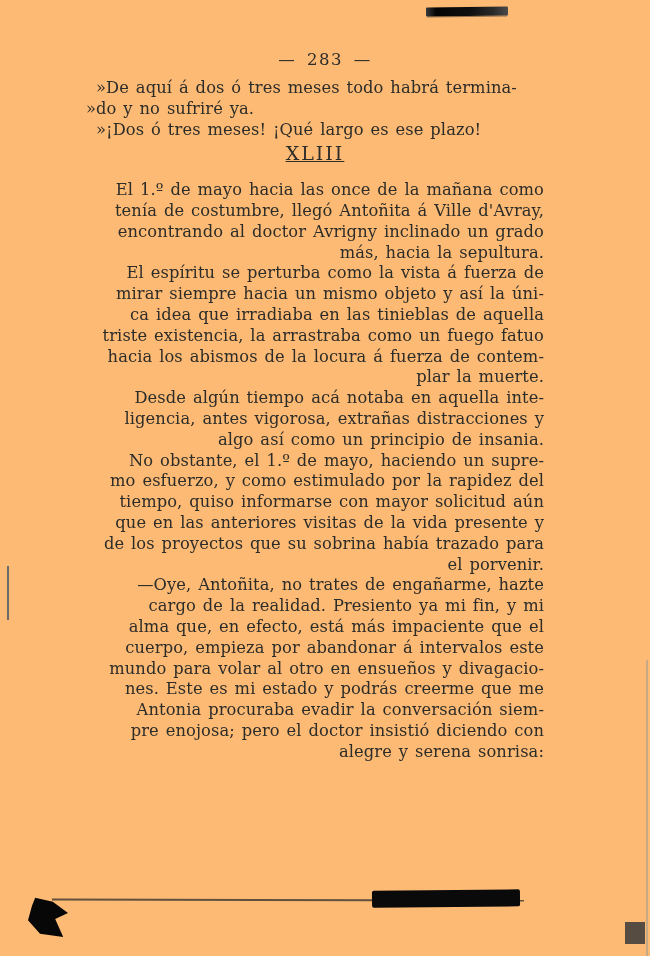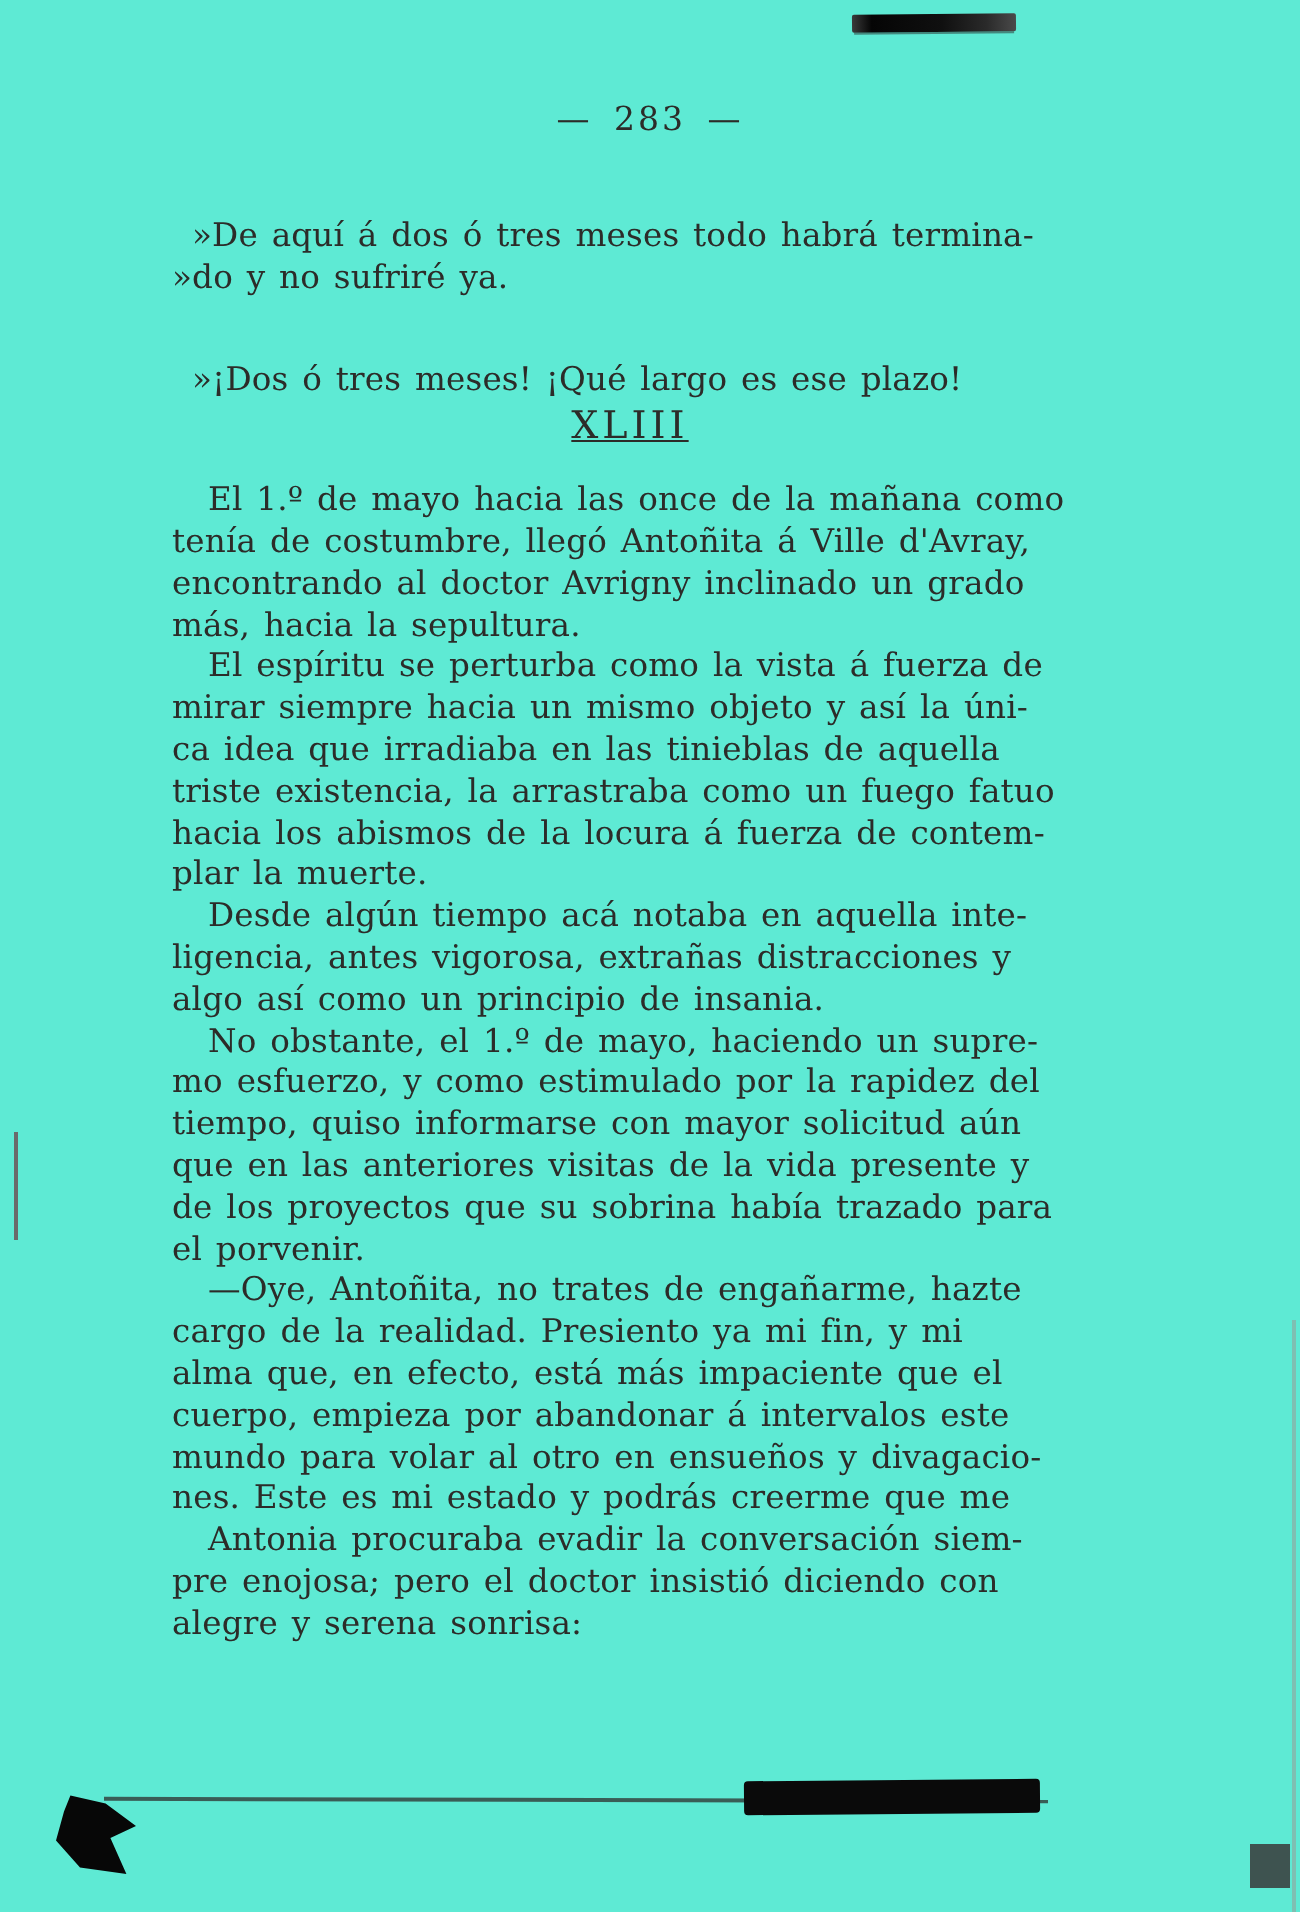--- a/index.html
+++ b/index.html
@@ -9,21 +9,21 @@
   body {
     width: 650px;
     height: 956px;
     background: #f4f4f2;
     font-family: "DejaVu Serif", "Liberation Serif", serif;
   }
   .page {
     position: relative;
     width: 650px;
     height: 956px;
-    background: #5eead4;
+    background: #fdba74;
     overflow: hidden;
     color: #2c2c29;
   }
   .page-number {
     position: absolute;
     top: 50px;
     left: 0;
     width: 100%;
     text-align: center;
     font-size: 16.5px;
@@ -37,22 +37,22 @@
     width: 458px;
     font-size: 16.3px;
     line-height: 20.8px;
     word-spacing: 1.6px;
     letter-spacing: 0.1px;
   }
   .text-block p {
     margin: 0;
     white-space: nowrap;
   }
-  p.quote-par { text-indent: 10px; margin-top: 30px; }
-  p.body-par  { text-indent: 18px; }
+  p.quote-par { text-indent: 10px; }
+  p.body-par  { text-indent: 18px; text-align: right; }
   .chapter {
     margin: 3px 0 16px 0;
     font-size: 19px;
     font-weight: 400;
     text-align: center;
     letter-spacing: 2px;
     white-space: nowrap;
     text-decoration: underline;
   }
   

